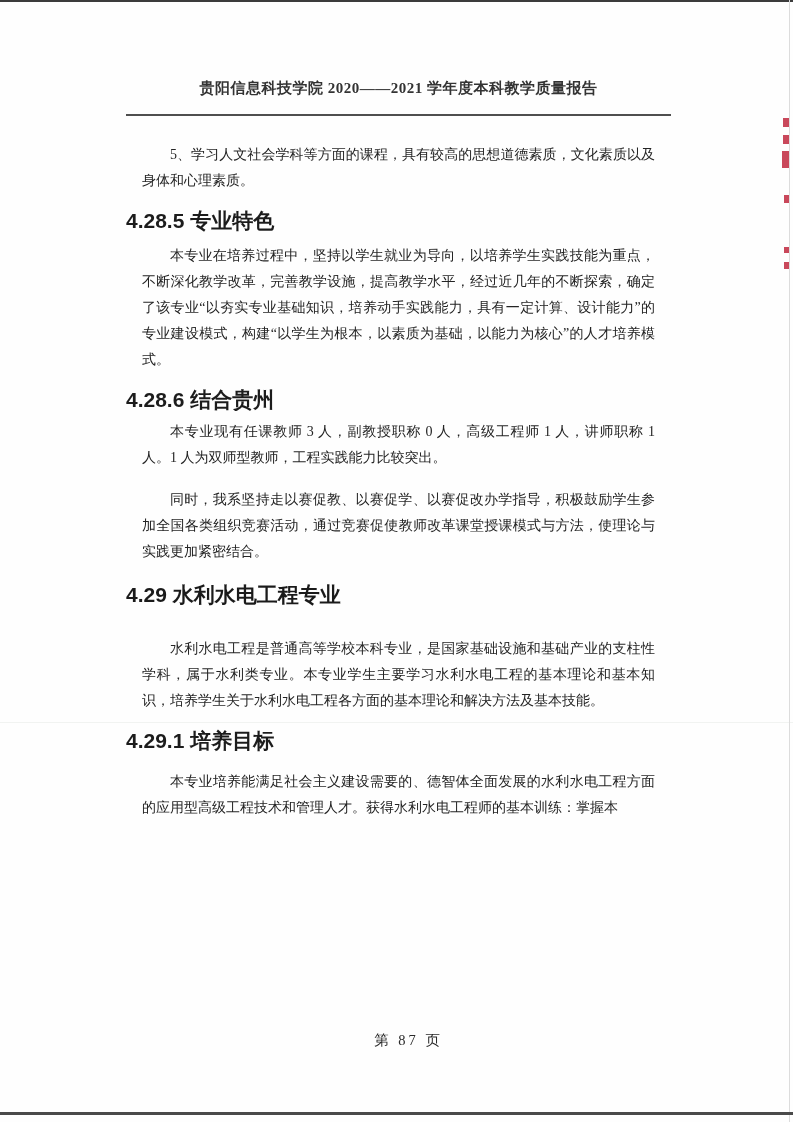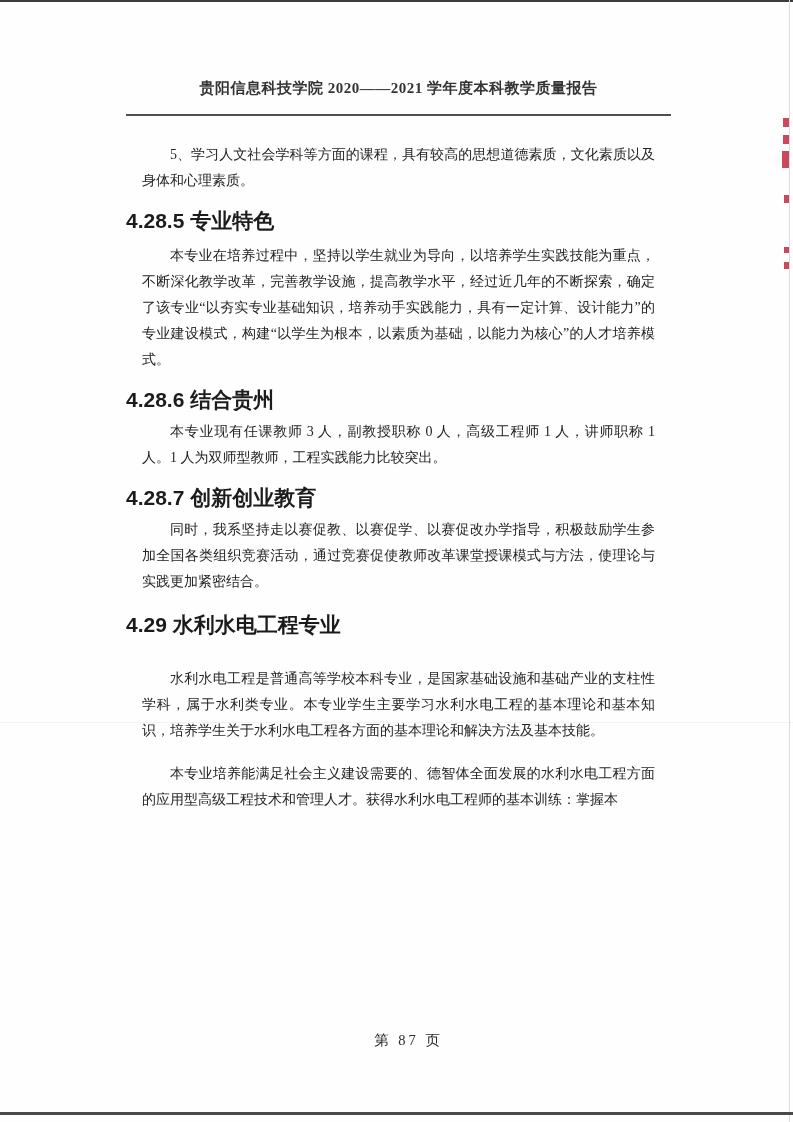--- a/index.html
+++ b/index.html
@@ -103,26 +103,26 @@
     <div class="doc-header">贵阳信息科技学院 2020——2021 学年度本科教学质量报告</div>
 
     <p class="body-para mt-intro">5、学习人文社会学科等方面的课程，具有较高的思想道德素质，文化素质以及身体和心理素质。</p>
 
     <h3 class="sub-heading mt-h1">4.28.5 专业特色</h3>
     <p class="body-para mt-para-lg">本专业在培养过程中，坚持以学生就业为导向，以培养学生实践技能为重点，不断深化教学改革，完善教学设施，提高教学水平，经过近几年的不断探索，确定了该专业“以夯实专业基础知识，培养动手实践能力，具有一定计算、设计能力”的专业建设模式，构建“以学生为根本，以素质为基础，以能力为核心”的人才培养模式。</p>
 
     <h3 class="sub-heading mt-h2">4.28.6 结合贵州</h3>
     <p class="body-para mt-para">本专业现有任课教师 3 人，副教授职称 0 人，高级工程师 1 人，讲师职称 1 人。1 人为双师型教师，工程实践能力比较突出。</p>
 
-    <h3 class="sub-heading mt-h3">4.28.7 创新创业教育</h3>
     <p class="body-para mt-para">同时，我系坚持走以赛促教、以赛促学、以赛促改办学指导，积极鼓励学生参加全国各类组织竞赛活动，通过竞赛促使教师改革课堂授课模式与方法，使理论与实践更加紧密结合。</p>
 
     <h2 class="section-heading">4.29 水利水电工程专业</h2>
     <p class="body-para mt-para-xl">水利水电工程是普通高等学校本科专业，是国家基础设施和基础产业的支柱性学科，属于水利类专业。本专业学生主要学习水利水电工程的基本理论和基本知识，培养学生关于水利水电工程各方面的基本理论和解决方法及基本技能。</p>
 
+    <h3 class="sub-heading mt-h5">4.29.1 培养目标</h3>
     <p class="body-para mt-para-29">本专业培养能满足社会主义建设需要的、德智体全面发展的水利水电工程方面的应用型高级工程技术和管理人才。获得水利水电工程师的基本训练：掌握本</p>
 
   </div>
 
   <div class="doc-footer">第 87 页</div>
 
   <div class="red-mark rm1" style="background: rgb(201, 72, 91);"></div>
   <div class="red-mark rm2" style="background: rgb(201, 72, 91);"></div>
   <div class="red-mark rm3" style="background: rgb(201, 72, 91);"></div>
   <div class="red-mark rm4" style="background: rgb(201, 72, 91);"></div>

